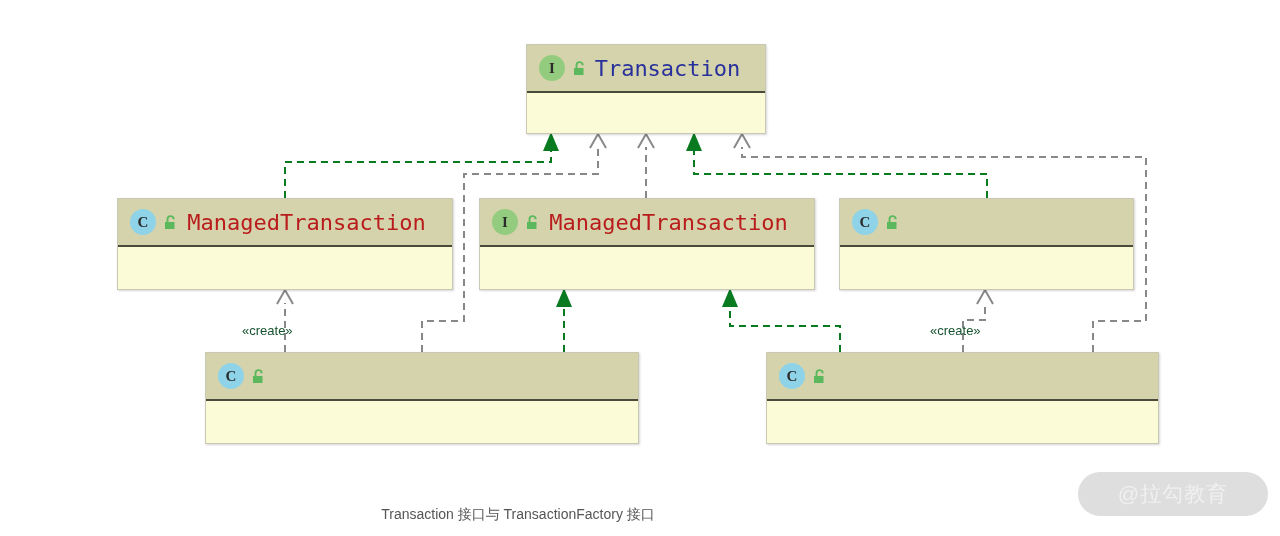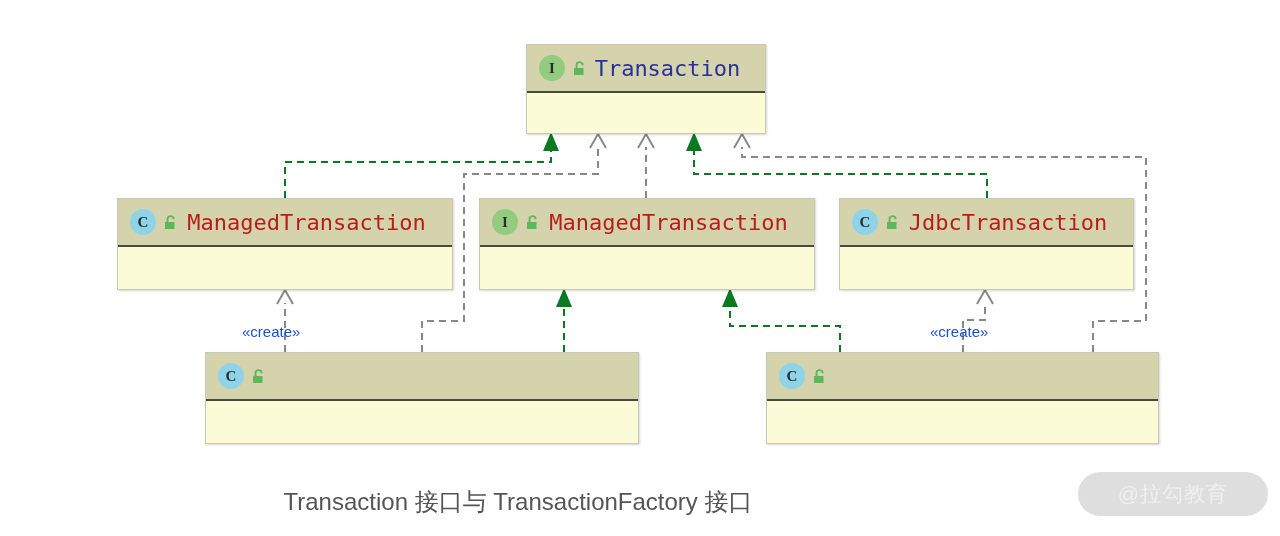--- a/index.html
+++ b/index.html
@@ -86,35 +86,35 @@
     flex: 1 1 auto;
     text-align: center;
     padding-right: 18px;
   }
   .uml-title.blue { color: #27309b; }
 
   
   .edge-label {
     position: absolute;
     font-family: "Liberation Sans", sans-serif;
-    font-size: 15px;
-    color: #1d4ed8;
+    font-size: 13px;
+    color: #14532d;
     white-space: nowrap;
     background: transparent;
   }
 
   
   #caption {
     position: absolute;
     left: 0;
-    top: 486px;
+    top: 506px;
     width: 1036px;
     text-align: center;
     font-family: "Liberation Sans", sans-serif;
-    font-size: 24px;
+    font-size: 14px;
     color: #555555;
     white-space: nowrap;
   }
 
   
   #watermark {
     position: absolute;
     left: 1078px;
     top: 472px;
     width: 190px;
@@ -222,21 +222,20 @@
     <div class="uml-body" style="height:42px;"></div>
   </div>
 
   <div class="uml-box" style="left:839px; top:198px; width:295px; height:92px;">
     <div class="uml-header">
       <span class="stereo-icon klass">C</span>
       <svg class="lock-icon" viewBox="0 0 17 17" xmlns="http://www.w3.org/2000/svg">
         <path d="M5.5 8 V5.2 A3.1 3.1 0 0 1 11.7 5.2" fill="none" stroke="#5cb85c" stroke-width="1.9"></path>
         <rect x="3" y="8" width="9.5" height="7" fill="#5cb85c"></rect>
       </svg>
-      <span class="uml-title">JdbcTransaction</span>
     </div>
     <div class="uml-body" style="height:42px;"></div>
   </div>
 
   <div class="uml-box" style="left:205px; top:352px; width:434px; height:92px;">
     <div class="uml-header">
       <span class="stereo-icon klass">C</span>
       <svg class="lock-icon" viewBox="0 0 17 17" xmlns="http://www.w3.org/2000/svg">
         <path d="M5.5 8 V5.2 A3.1 3.1 0 0 1 11.7 5.2" fill="none" stroke="#5cb85c" stroke-width="1.9"></path>
         <rect x="3" y="8" width="9.5" height="7" fill="#5cb85c"></rect>

